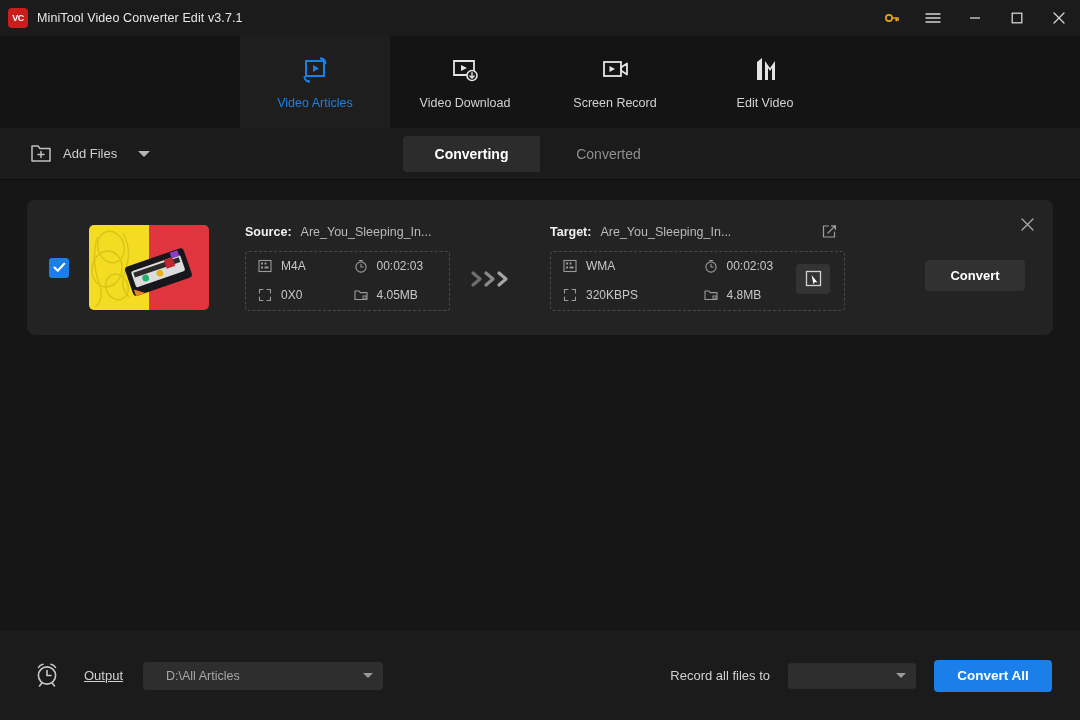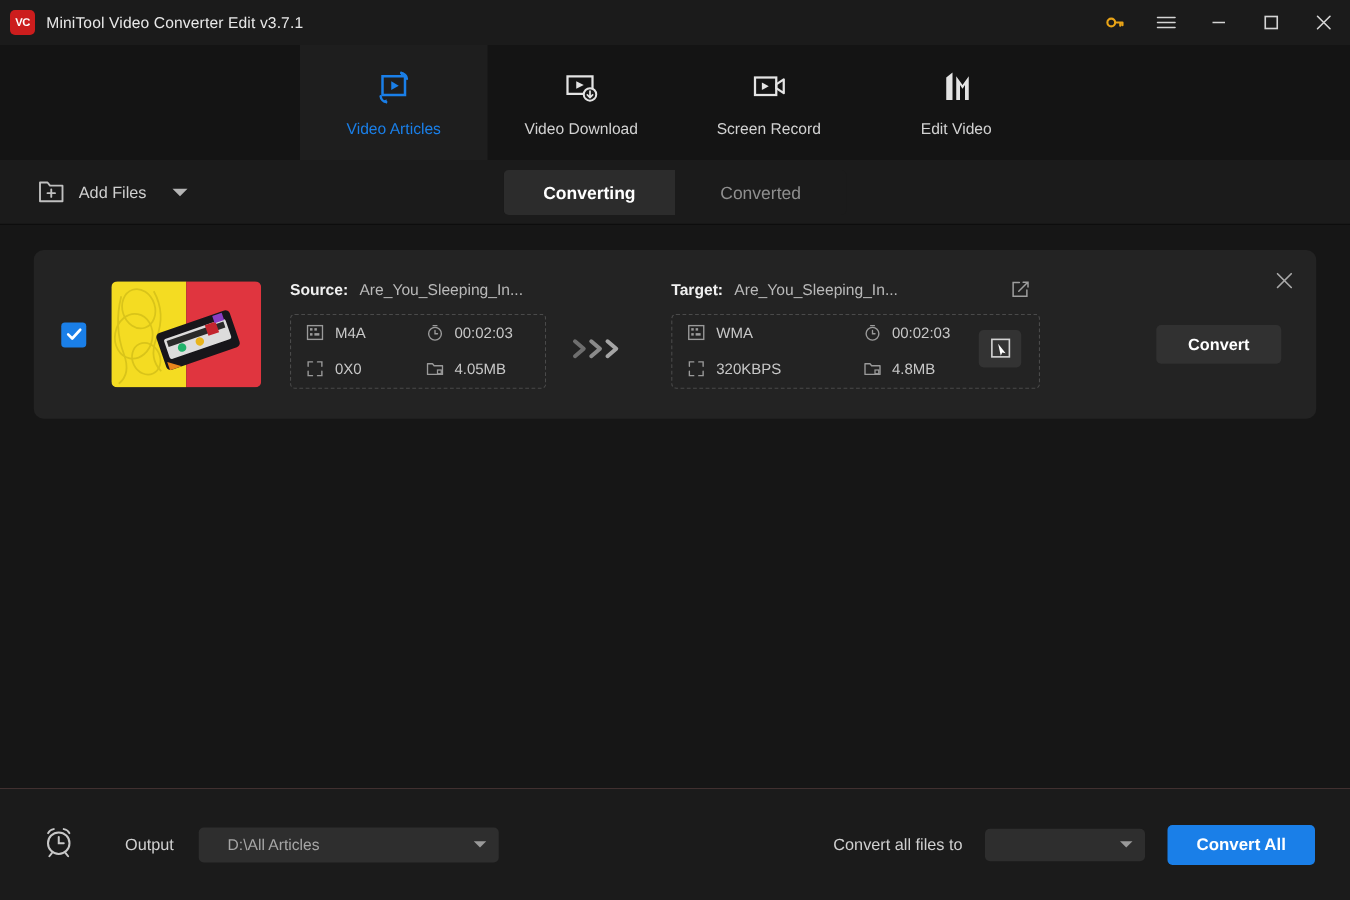--- a/index.html
+++ b/index.html
@@ -125,21 +125,21 @@
     cursor: default;
   }
   .thumb {
     width: 120px; height: 85px;
     border-radius: 5px;
     margin-left: 20px;
     overflow: hidden;
     flex: 0 0 120px;
     position: relative;
   }
-  .meta-block { margin-left: 23px; }
+  .meta-block { margin-left: 36px; }
   .meta-title {
     display: flex; align-items: baseline; gap: 9px;
     margin-bottom: 9px; height: 17px;
   }
   .meta-title .lbl { font-size: 12.5px; font-weight: bold; color: #f0f0f0; }
   .meta-title .val { font-size: 12.5px; color: #b9b9b9; }
   .meta-box {
     width: 205px; height: 60px;
     border: 1px dashed #4a4a4a;
     border-radius: 4px;
@@ -187,21 +187,21 @@
   }
 
   
   .bottom {
     height: 89px; flex: 0 0 89px;
     background: #1b1b1b;
     display: flex; align-items: center;
     position: relative;
   }
   .out-group { display: flex; align-items: center; margin-left: 33px; }
-  .out-label { font-size: 13px; color: #d0d0d0; margin-left: 39px; }
+  .out-label { font-size: 13px; color: #d0d0d0; margin-left: 23px; text-decoration: underline; }
   .out-select {
     width: 240px; height: 28px;
     background: #2e2e2e; border-radius: 4px;
     margin-left: 20px;
     display: flex; align-items: center;
     padding: 0 8px 0 23px;
     position: relative;
     cursor: default;
   }
   .out-select .txt { font-size: 12.5px; color: #a6a6a6; }
@@ -495,21 +495,21 @@
         </svg>
       </div>
       <span class="out-label">Output</span>
       <div class="out-select">
         <span class="txt">D:\All Articles</span>
         <span class="sel-caret"></span>
       </div>
     </div>
 
     <div class="convertall-group">
-      <span class="cat-label">Convert all files to</span>
+      <span class="cat-label">Record all files to</span>
       <div class="fmt-select">
         <span class="txt"></span>
         <span class="sel-caret" style="top:10px"></span>
       </div>
       <div class="convertall-btn">Convert All</div>
     </div>
   </div>
 
 </div>
 

